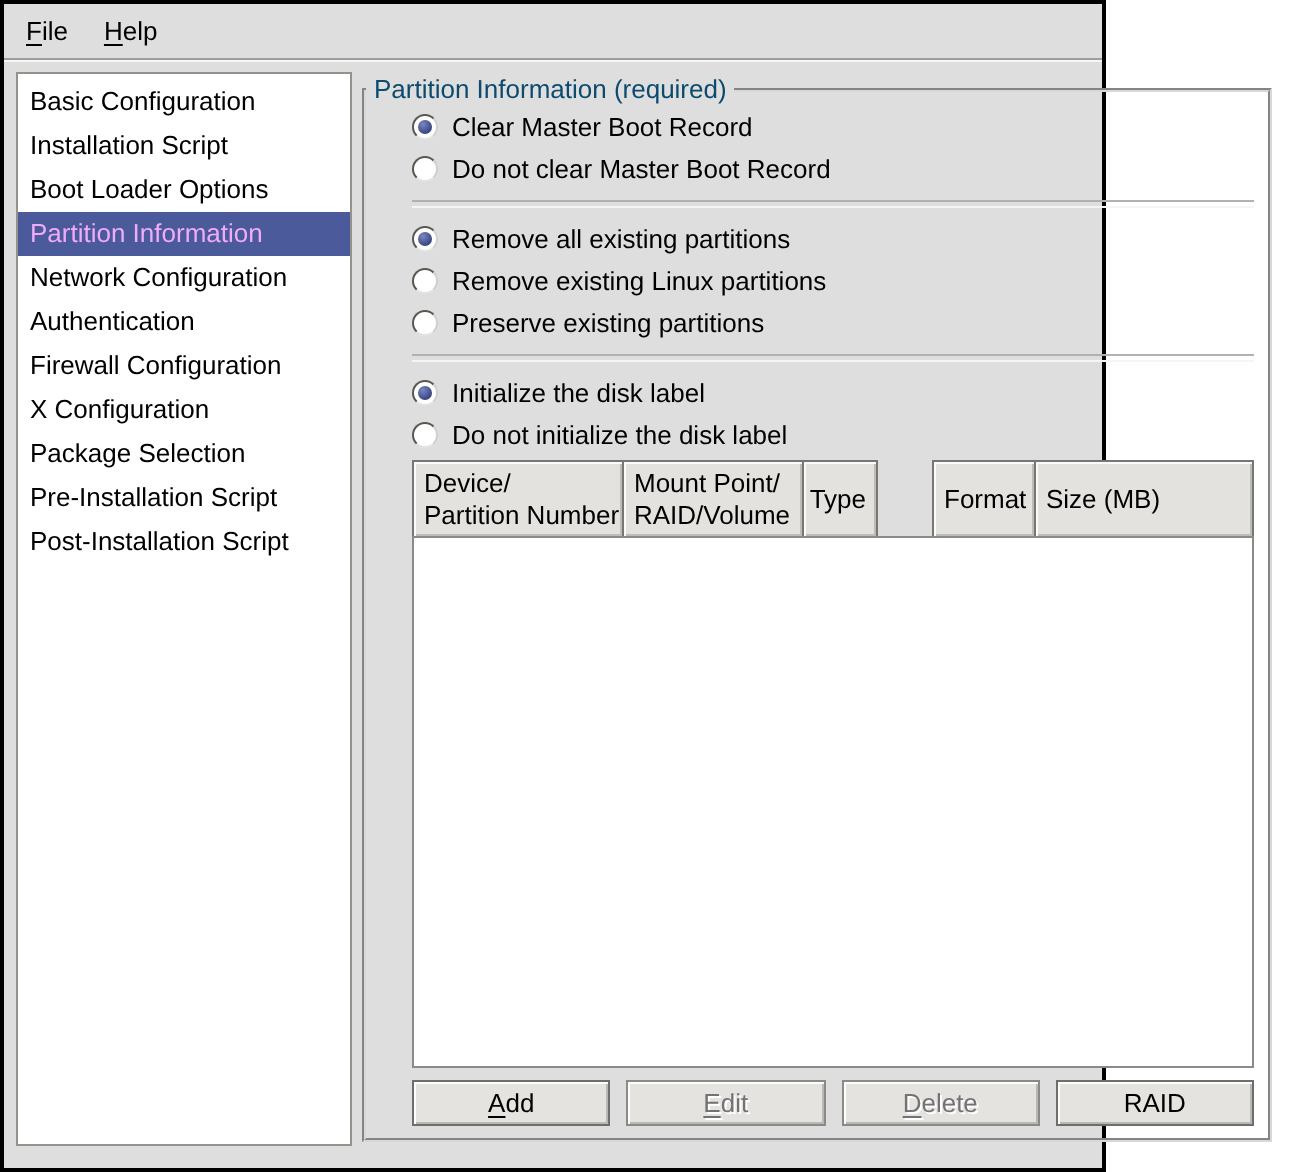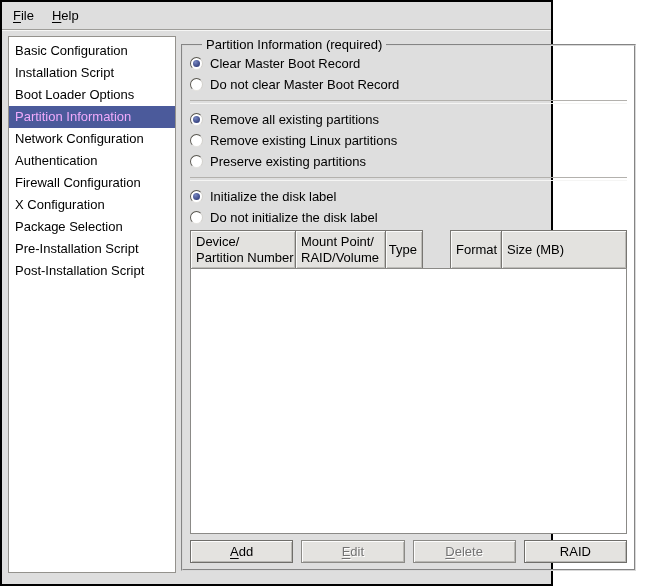--- a/index.html
+++ b/index.html
@@ -51,32 +51,32 @@
   
   .frame {
     position: absolute;
     left: 179px; top: 42px;
     width: 455px; height: 527px;
     box-sizing: border-box;
     border: 2px groove #d8d8d8;
   }
   .frame-legend {
     position: absolute;
-    top: -9px; left: 19px;
+    top: -9px; left: 0;
     background: #dedede;
     padding: 0 4px;
-    color: #000000;
+    color: #0c4a6e;
     white-space: nowrap;
   }
   .frame-content {
     display: flex;
     flex-direction: column;
     height: 100%;
     box-sizing: border-box;
-    padding: 7px 7px 6px 7px;
+    padding: 7px 7px 6px 23px;
   }
 
   
   .radio-row { display: flex; align-items: center; height: 21px; flex: 0 0 21px; cursor: default; }
   .radio {
     width: 13px; height: 13px;
     box-sizing: border-box;
     border-radius: 50%;
     background: #fff;
     border: 1px solid;

